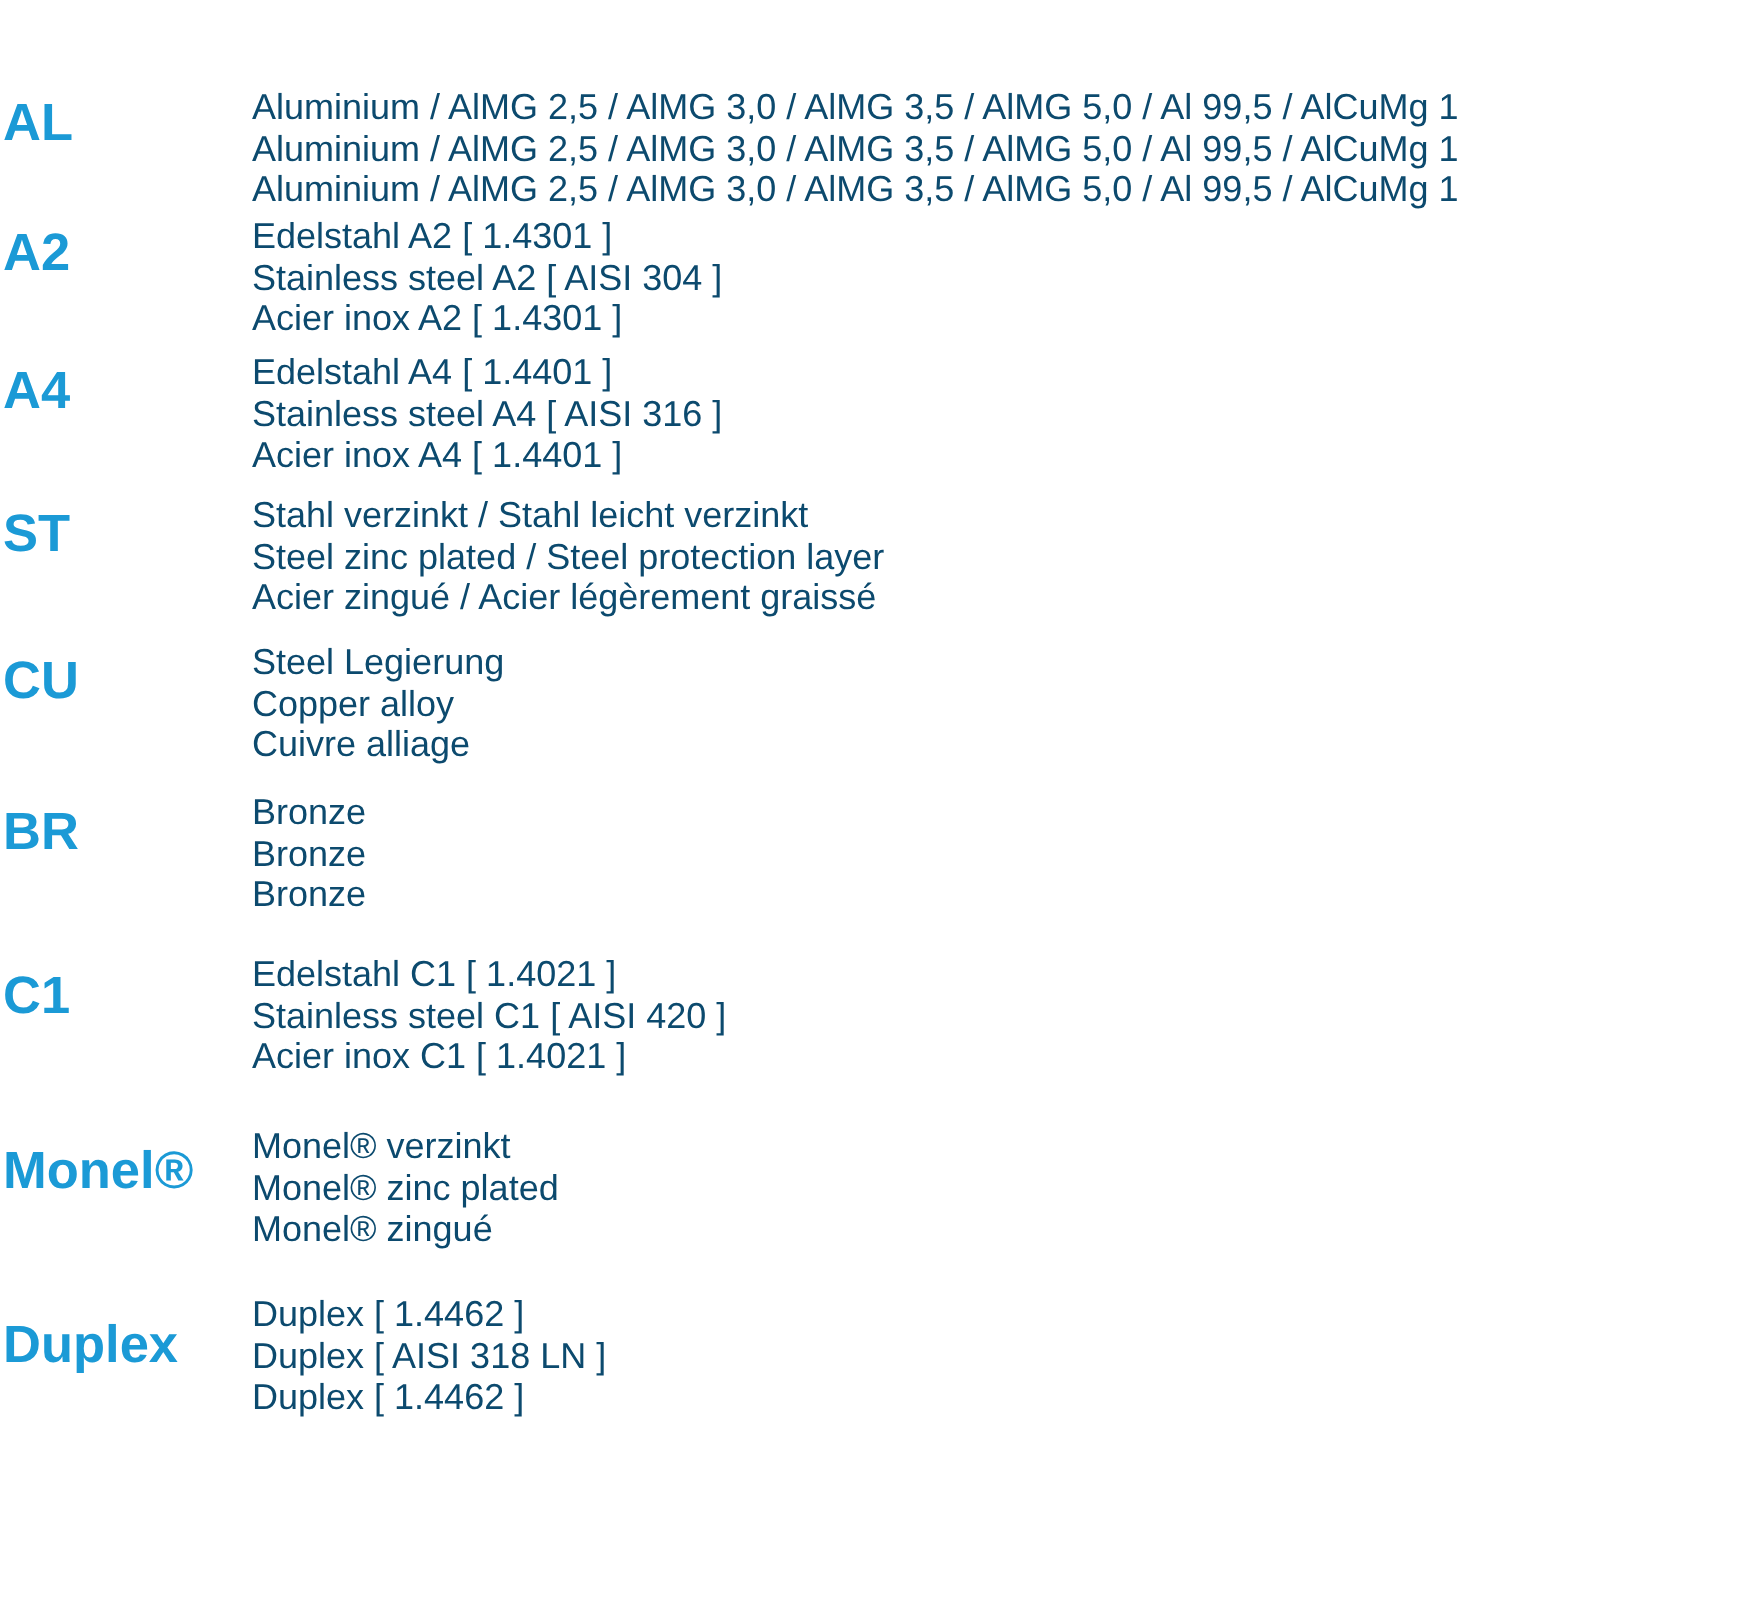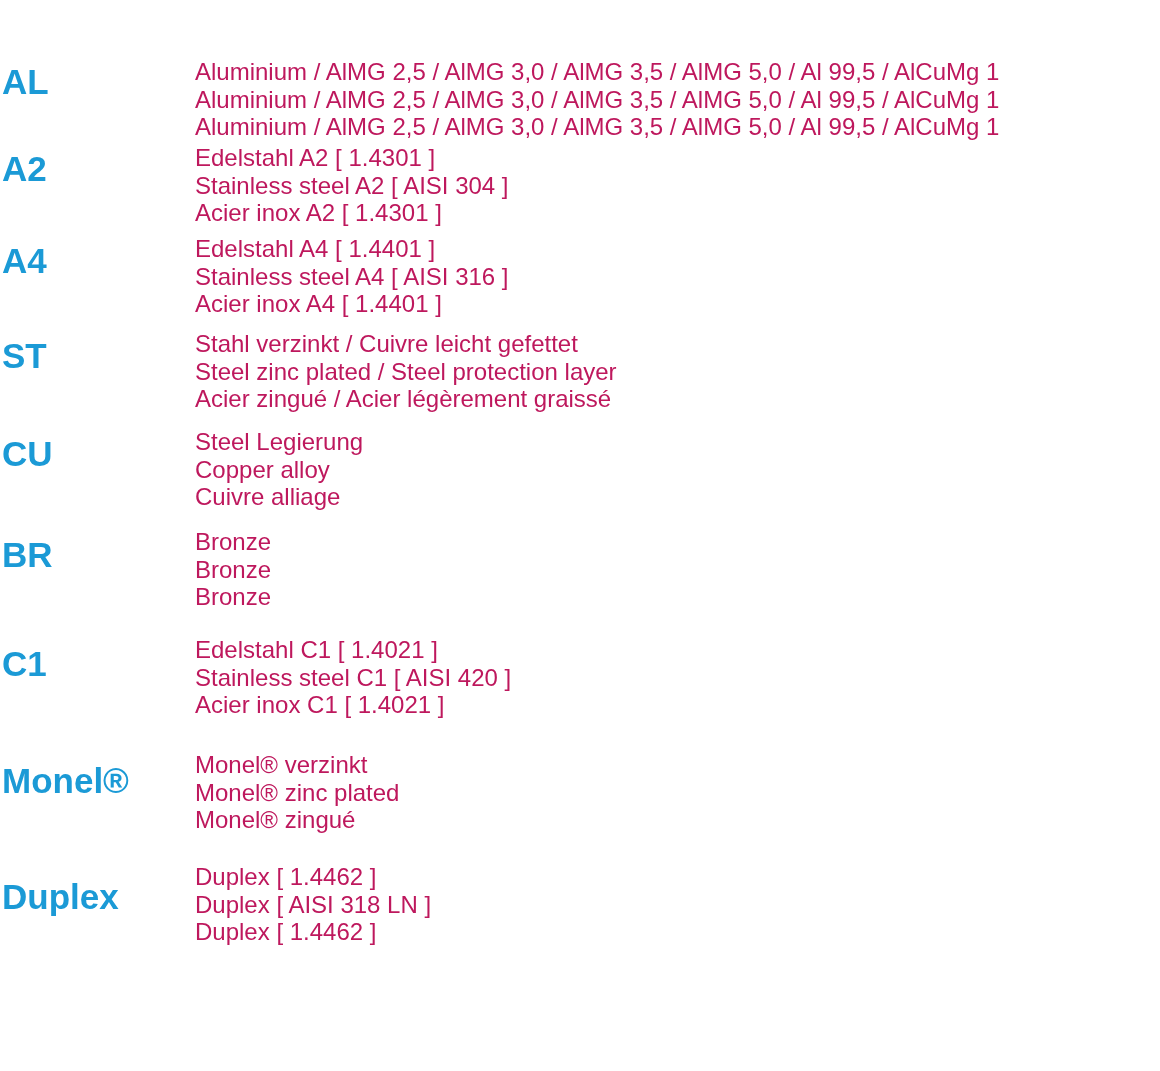--- a/index.html
+++ b/index.html
@@ -18,21 +18,20 @@
   .material-table {
     position: absolute;
     top: 40px;
     left: 0;
     width: 1160px;
   }
   .material-row {
     display: flex;
     align-items: flex-start;
     width: 100%;
-    gap: 27px;
   }
   .code-cell {
     width: 168px;
     flex: 0 0 168px;
     display: flex;
     align-items: center;
     box-sizing: border-box;
     padding-left: 2px;
   }
   .code-text {
@@ -42,21 +41,21 @@
     line-height: 1.0;
     white-space: nowrap;
   }
   .desc-cell {
     flex: 1 1 auto;
     box-sizing: border-box;
   }
   .desc-line {
     font-size: 24px;
     line-height: 27.5px;
-    color: #be185d;
+    color: #0c4a6e;
     white-space: nowrap;
   }
 </style>
 </head>
 <body>
 
 <div class="material-table">
 
   <div class="material-row" style="height:82px;">
     <div class="code-cell" style="height:82px;">
@@ -89,21 +88,21 @@
       <div class="desc-line">Stainless steel A4 [ AISI 316 ]</div>
       <div class="desc-line">Acier inox A4 [ 1.4401 ]</div>
     </div>
   </div>
 
   <div class="material-row" style="height:98px;">
     <div class="code-cell" style="height:98px;">
       <span class="code-text">ST</span>
     </div>
     <div class="desc-cell" style="padding-top:24px;">
-      <div class="desc-line">Stahl verzinkt / Cuivre leicht gefettet</div>
+      <div class="desc-line">Stahl verzinkt / Stahl leicht verzinkt</div>
       <div class="desc-line">Steel zinc plated / Steel protection layer</div>
       <div class="desc-line">Acier zingué / Acier légèrement graissé</div>
     </div>
   </div>
 
   <div class="material-row" style="height:98px;">
     <div class="code-cell" style="height:98px;">
       <span class="code-text">CU</span>
     </div>
     <div class="desc-cell" style="padding-top:24px;">

